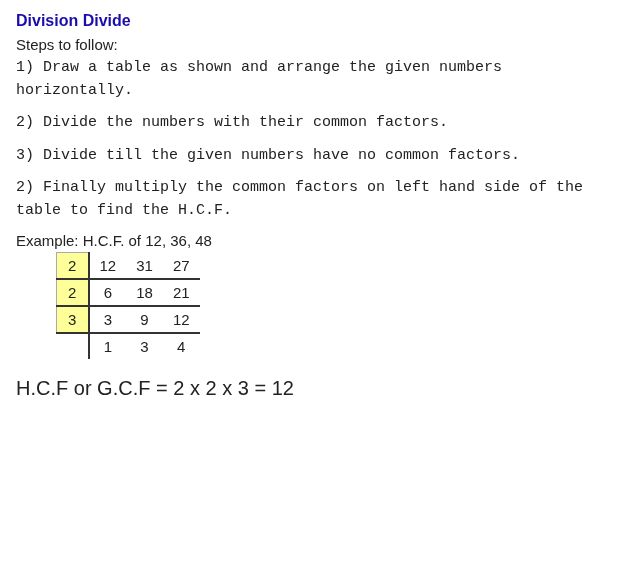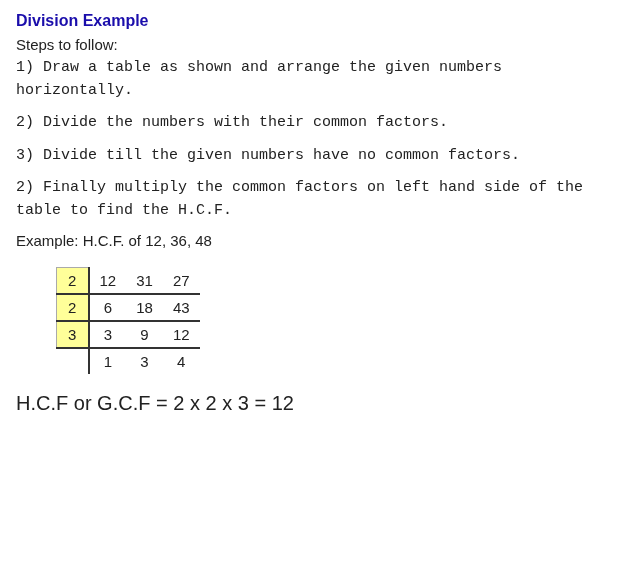--- a/index.html
+++ b/index.html
@@ -21,21 +21,21 @@
     .steps-label {
       margin-bottom: 4px;
     }
     .step {
       margin-bottom: 10px;
       line-height: 1.5;
       font-family: Liberation Mono, monospace;
     }
     .example-label {
       margin-top: 6px;
-      margin-bottom: 18px;
+      margin-bottom: 3px;
     }
     .division-table-wrap {
       margin-left: 40px;
       margin-bottom: 18px;
     }
     .division-table {
       border-collapse: collapse;
     }
     .division-table td {
       padding: 4px 10px;
@@ -58,21 +58,21 @@
       margin-bottom: 4px;
       font-size: 20px;
     }
     .result-section {
       margin-top: 8px;
     }
   </style>
 </head>
 <body>
 
-<div class="title">Division Example</div>
+<div class="title">Division Divide</div>
 
 <div class="steps-label">Steps to follow:</div>
 
 <div class="step">1) Draw a table as shown and arrange the given numbers horizontally.</div>
 <div class="step">2) Divide the numbers with their common factors.</div>
 <div class="step">3) Divide till the given numbers have no common factors.</div>
 <div class="step">2) Finally multiply the common factors on left hand side of the table to find the H.C.F.</div>
 
 <div class="example-label">Example: H.C.F. of 12, 36, 48</div>
 
@@ -84,21 +84,21 @@
         <td class="factor-cell">2</td>
         <td>12</td>
         <td>31</td>
         <td>27</td>
       </tr>
 
       <tr class="divider-row left-border">
         <td class="factor-cell">2</td>
         <td>6</td>
         <td>18</td>
-        <td>43</td>
+        <td>21</td>
       </tr>
 
       <tr class="divider-row left-border">
         <td class="factor-cell">3</td>
         <td>3</td>
         <td>9</td>
         <td>12</td>
       </tr>
 
       <tr class="divider-row left-border">

